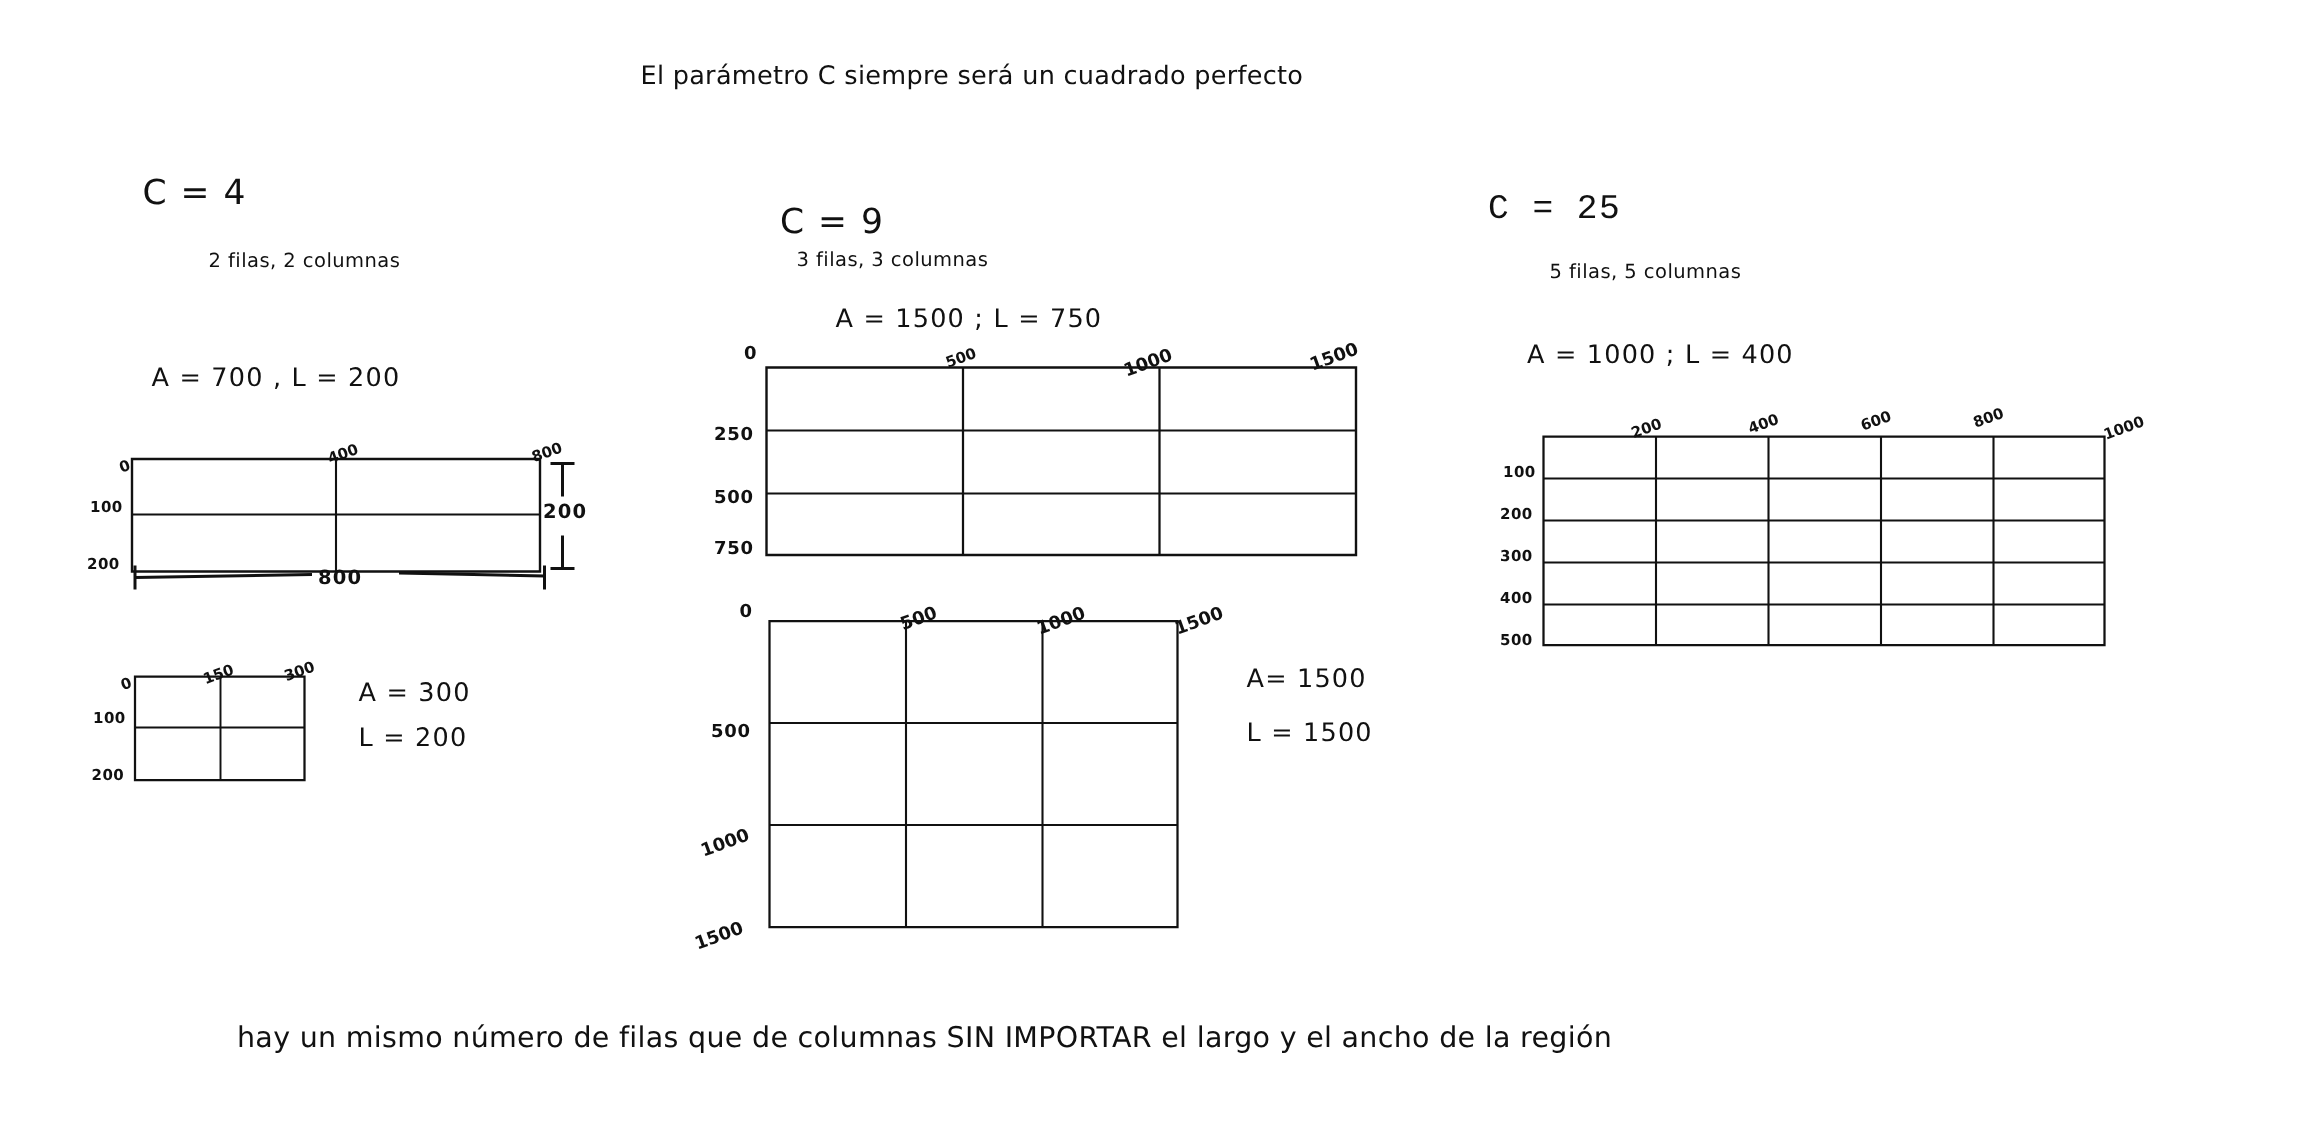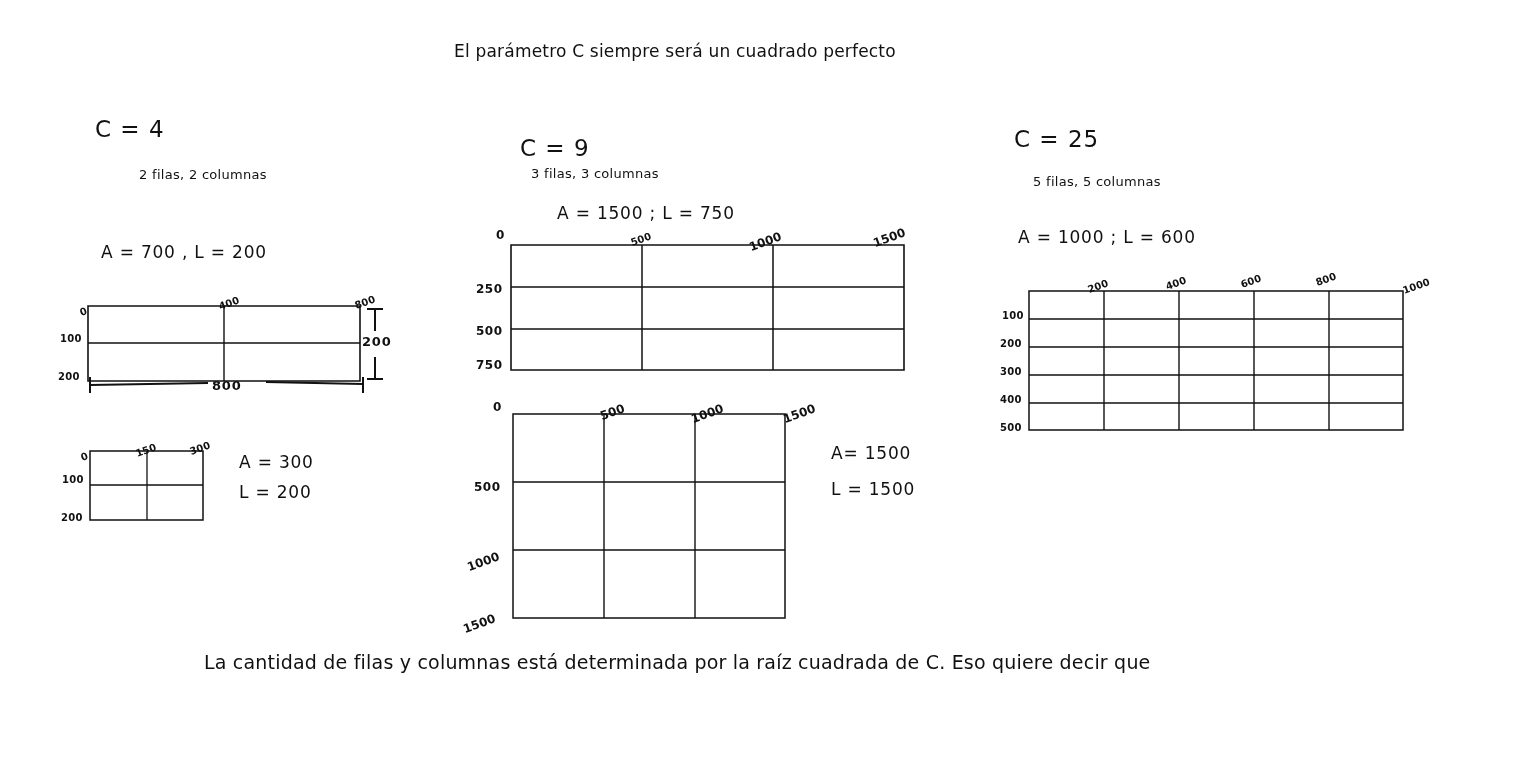--- a/index.html
+++ b/index.html
@@ -21,21 +21,20 @@
   .abs { position: absolute; }
   .hand {
     font-family: "DejaVu Sans", sans-serif;
     color: #111;
     white-space: nowrap;
   }
   
   .title {
     font-size: 17px;
     letter-spacing: 0.2px;
-    margin-left: 27px;
   }
   .caption {
     font-size: 19px;
     line-height: 30px;
     letter-spacing: 0.2px;
   }
   .c-label {
     font-size: 23px;
     letter-spacing: 1px;
   }
@@ -179,24 +178,24 @@
   <div class="abs hand tick-rot" style="left:603px; top:409px;">500</div>
   <div class="abs hand tick-rot" style="left:694px; top:412px;">1000</div>
   <div class="abs hand tick-rot" style="left:786px; top:412px;">1500</div>
   <div class="abs hand tick" style="left:474px; top:480px;">500</div>
   <div class="abs hand tick-rot" style="left:470px; top:560px;">1000</div>
   <div class="abs hand tick-rot" style="left:466px; top:622px;">1500</div>
 
   <div class="abs hand al-label" style="left:831px; top:443px;">A= 1500</div>
   <div class="abs hand al-label" style="left:831px; top:479px;">L = 1500</div>
 
-  <div class="abs hand c-label" style="left:1014px; top:126px;">C = 25</div>
+  <div class="abs hand c-label" style="left:992px; top:126px;font-family:Liberation Mono, monospace;">C = 25</div>
   <div class="abs hand sub-label" style="left:1033px; top:174px;">5 filas, 5 columnas</div>
 
-  <div class="abs hand al-label" style="left:1018px; top:227px;">A = 1000  ;   L = 600</div>
+  <div class="abs hand al-label" style="left:1018px; top:227px;">A = 1000  ;   L = 400</div>
 
   <div class="abs" style="left:1028px; top:290px;">
     <svg class="grid-svg" width="377" height="142" viewBox="0 0 377 142">
       <path d="M1,1 L375,1 L375,140 L1,140 Z" stroke="#111" stroke-width="1.5" fill="none"></path>
       <line x1="1" y1="29" x2="375" y2="29" stroke-width="1.3"></line>
       <line x1="1" y1="57" x2="375" y2="57" stroke-width="1.3"></line>
       <line x1="1" y1="85" x2="375" y2="85" stroke-width="1.3"></line>
       <line x1="1" y1="113" x2="375" y2="113" stroke-width="1.3"></line>
       <line x1="76" y1="1" x2="76" y2="140" stroke-width="1.4"></line>
       <line x1="151" y1="1" x2="151" y2="140" stroke-width="1.4"></line>
@@ -210,15 +209,15 @@
   <div class="abs hand tick-rot-sm" style="left:1243px; top:279px;">600</div>
   <div class="abs hand tick-rot-sm" style="left:1318px; top:277px;">800</div>
   <div class="abs hand tick-rot-sm" style="left:1405px; top:285px;">1000</div>
 
   <div class="abs hand tick-sm" style="left:1002px; top:310px;">100</div>
   <div class="abs hand tick-sm" style="left:1000px; top:338px;">200</div>
   <div class="abs hand tick-sm" style="left:1000px; top:366px;">300</div>
   <div class="abs hand tick-sm" style="left:1000px; top:394px;">400</div>
   <div class="abs hand tick-sm" style="left:1000px; top:422px;">500</div>
 
-  <div class="abs hand caption" style="left:204px; top:647px;">La cantidad de filas y columnas está determinada por la raíz cuadrada de C. Eso quiere decir que</div>
+  <div class="abs hand caption" style="left:158px; top:677px;">hay un mismo número de filas que de columnas SIN IMPORTAR el largo y el ancho de la región</div>
 
 </div>
 
 </body></html>

